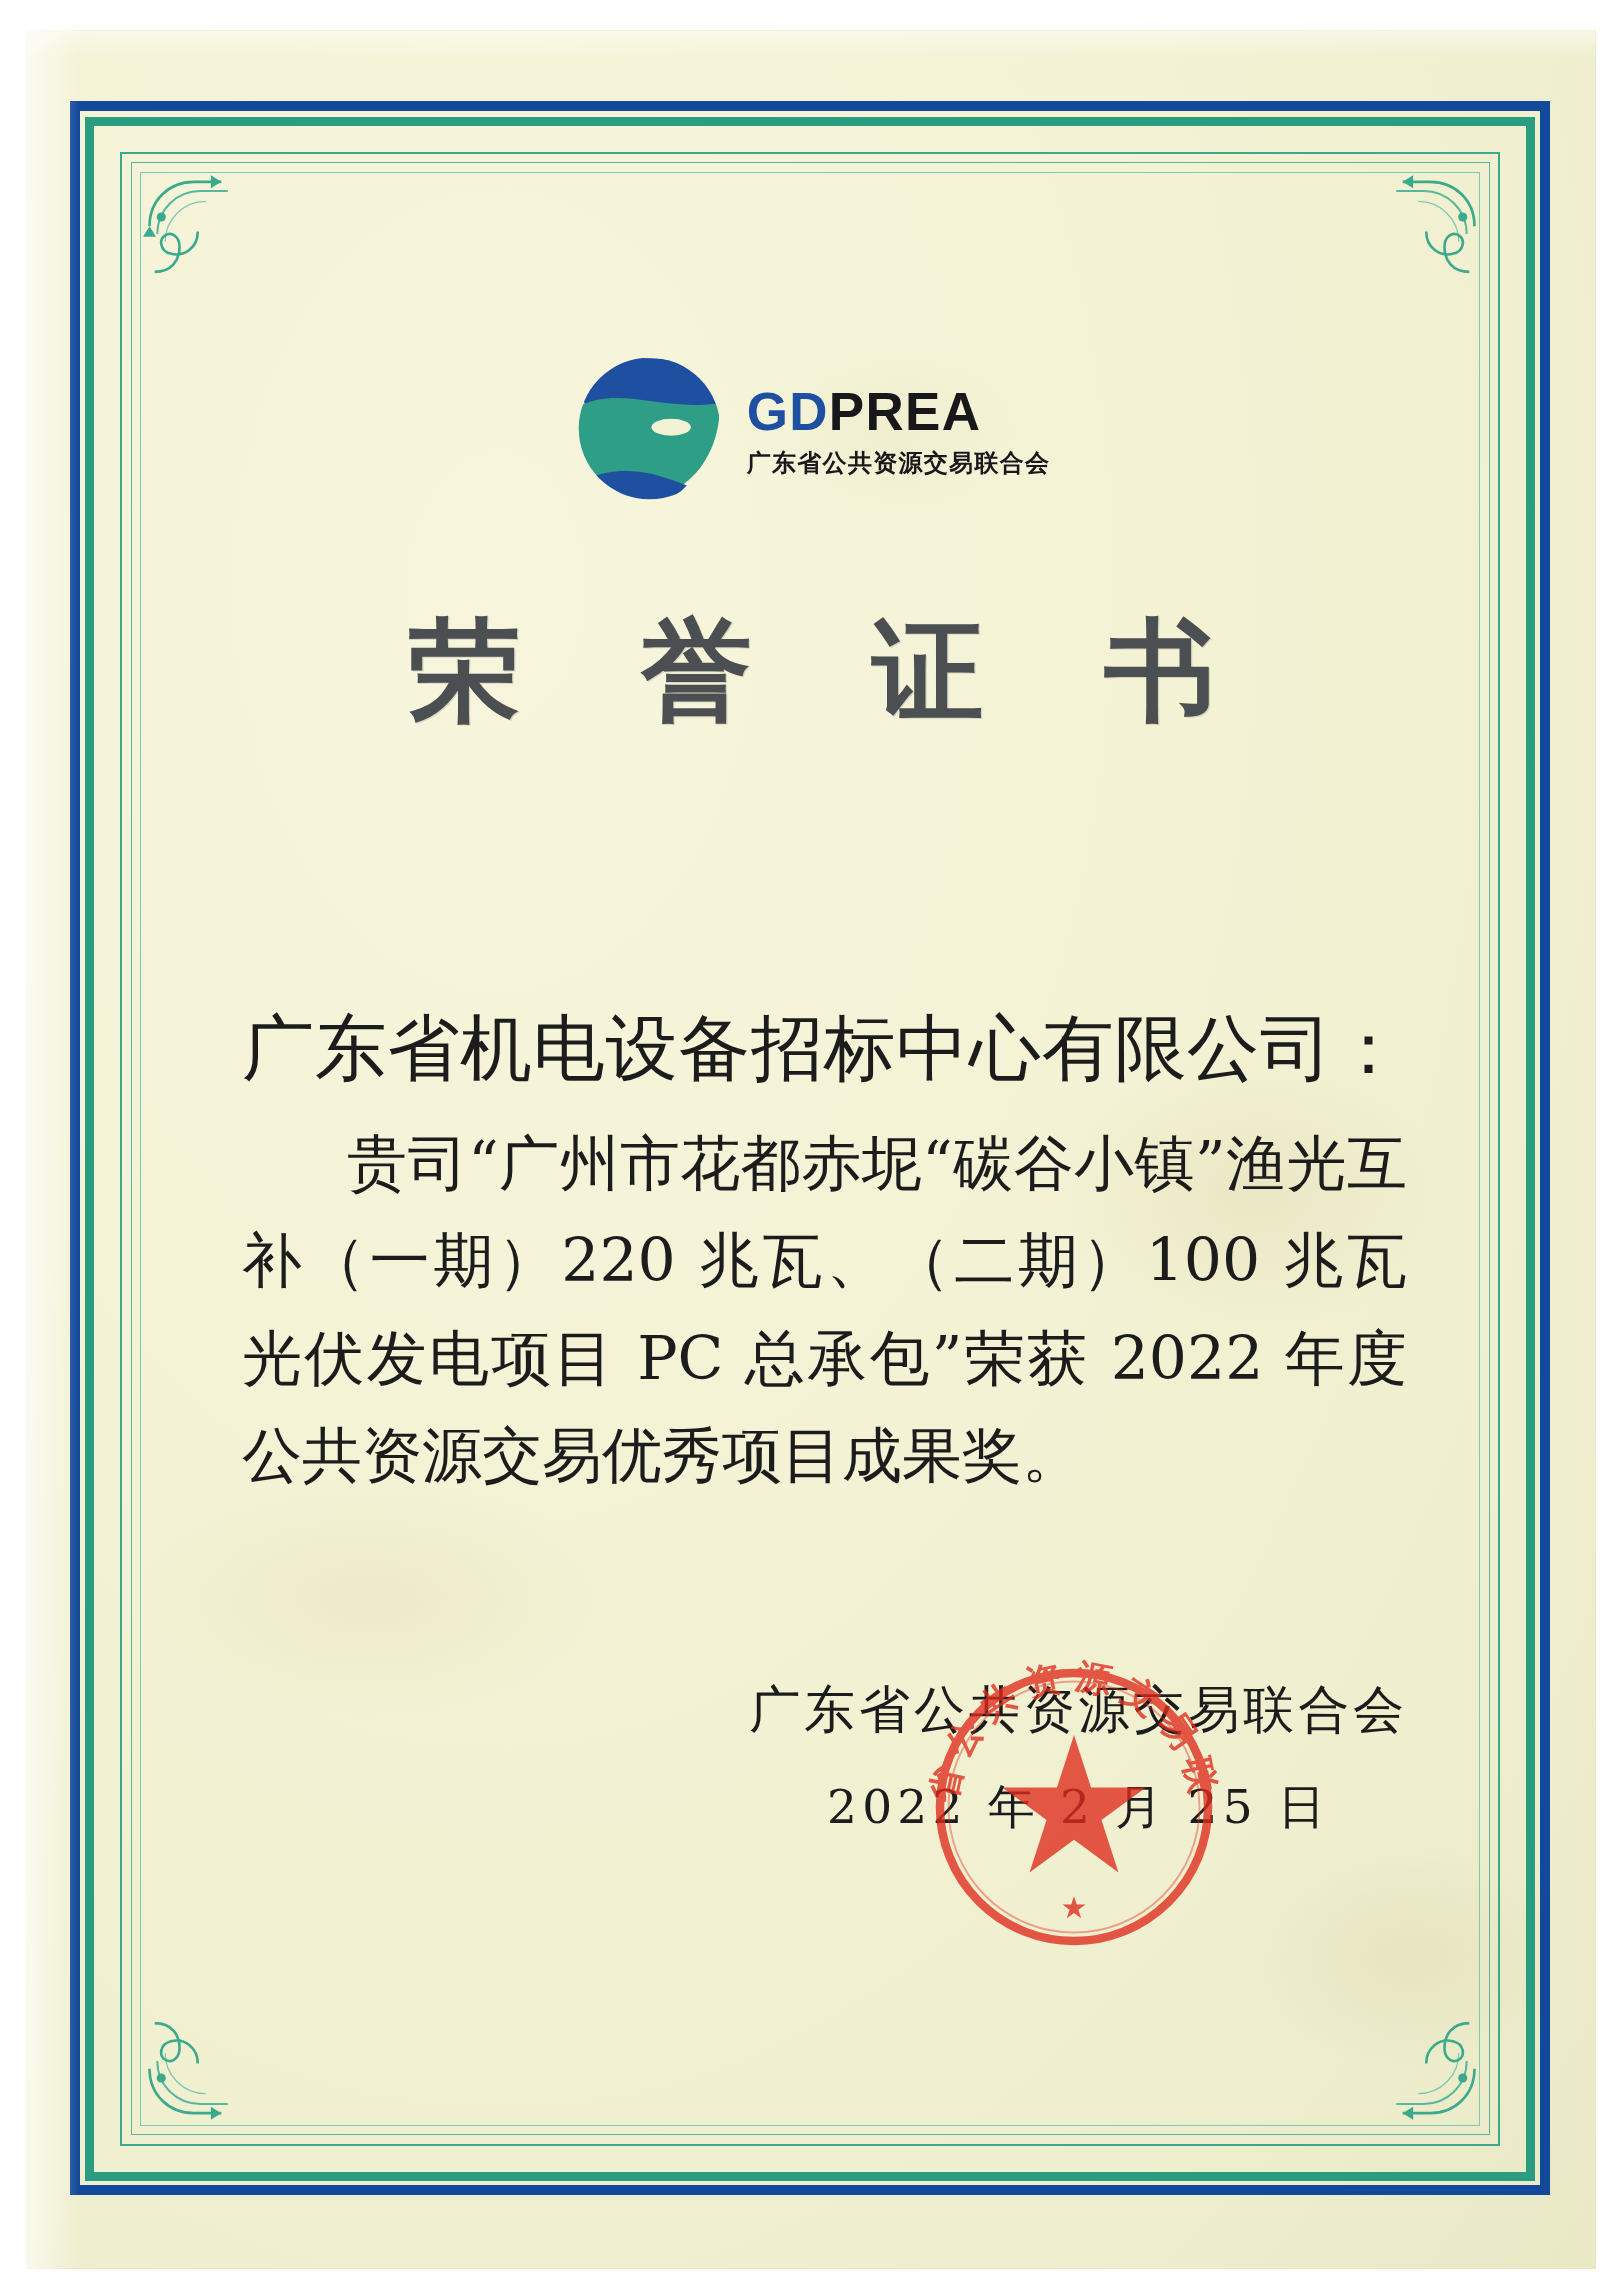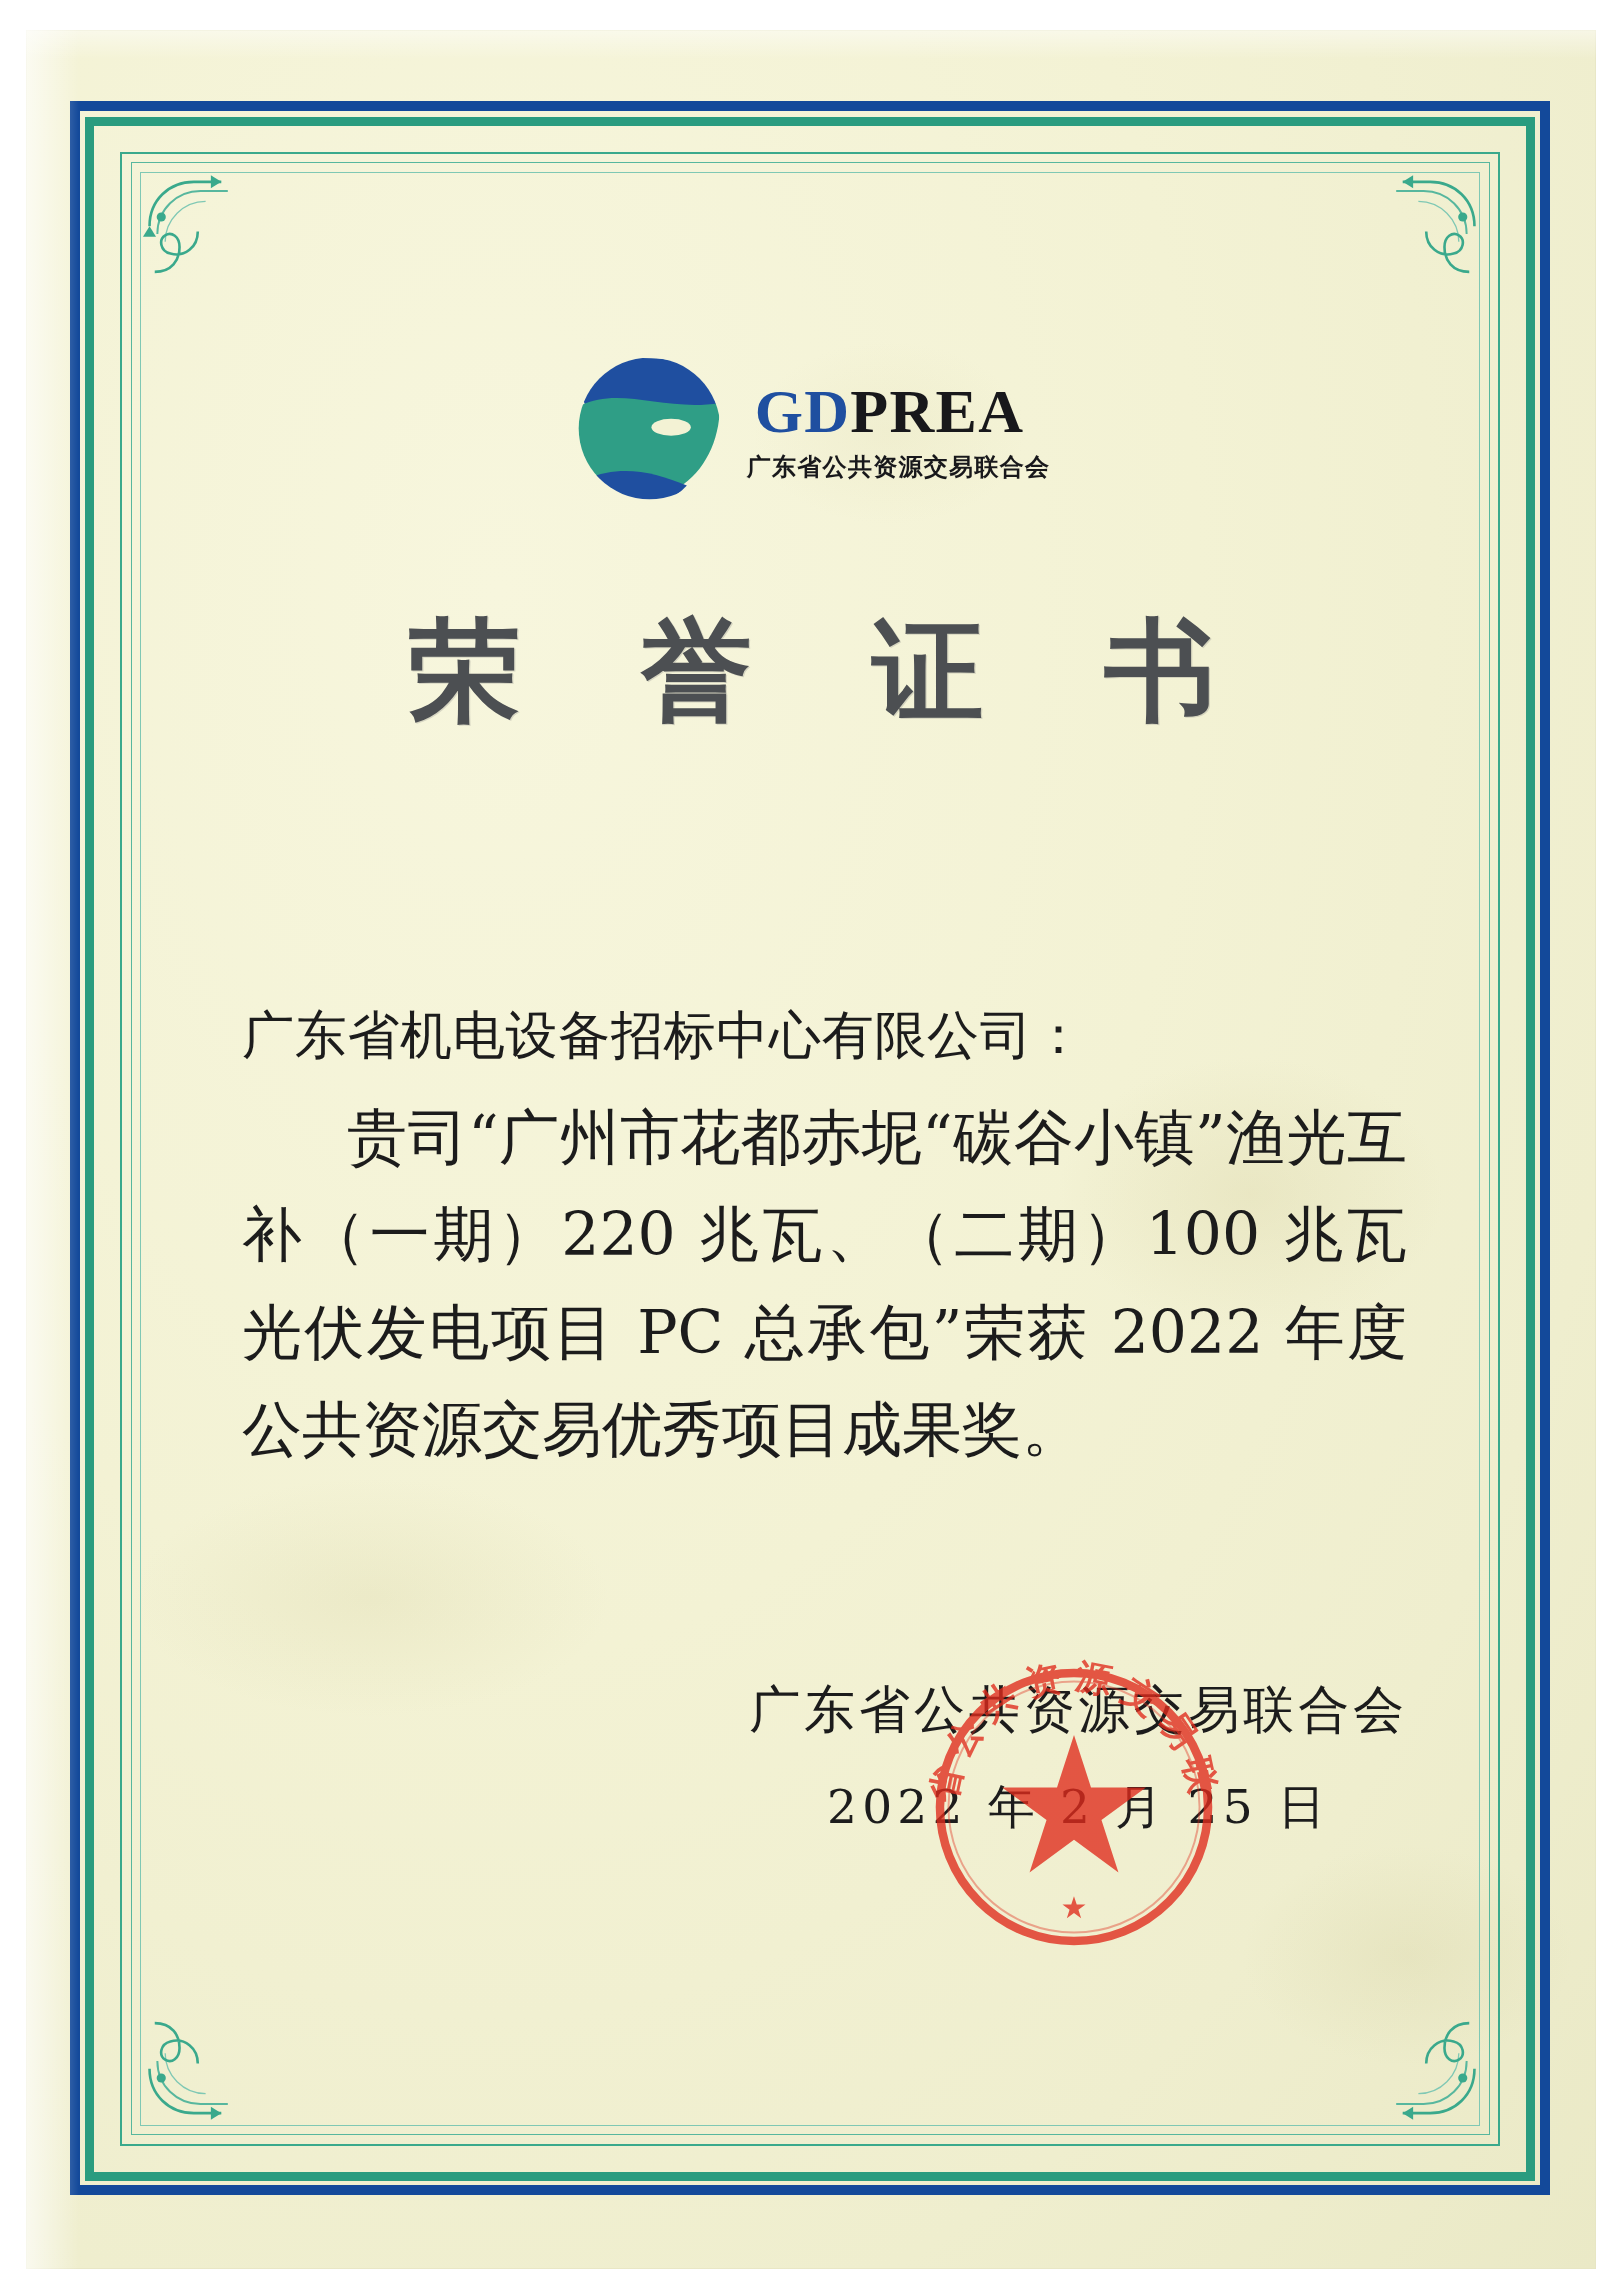--- a/index.html
+++ b/index.html
@@ -117,27 +117,26 @@
   }
   #logo-mark { width: 151px; height: 177px; flex: none; }
   #logo-text-block {
     display: flex;
     flex-direction: column;
     align-items: flex-start;
     justify-content: center;
     padding-top: 6.5px;
   }
   #logo-wordmark {
-    font-family: Liberation Serif, serif;
+    font-family: Liberation Sans, sans-serif;
     font-weight: 700;
-    font-size: 62px;
+    font-size: 53px;
     letter-spacing: 1.3px;
     line-height: 1;
     white-space: nowrap;
-    margin-left: 8px;
   }
   #logo-wordmark .gd { color: #1f4fa0; }
   #logo-wordmark .prea { color: #18181b; }
   #logo-subtitle {
     font-family: "DejaVu Sans", sans-serif;
     font-weight: 700;
     font-size: 24px;
     color: #18181b;
     letter-spacing: 1.3px;
     margin-top: 9.2px;
@@ -163,21 +162,21 @@
   
   #body-block {
     position: absolute;
     left: 242px;
     top: 1002px;
     width: 1165px;
     color: #1c1c1c;
   }
   #recipient-line {
     font-family: "DejaVu Serif", serif;
-    font-size: 52px;
+    font-size: 72px;
     line-height: 1.3;
     letter-spacing: 0.7px;
   }
   .body-paragraph {
     font-family: "DejaVu Serif", serif;
     font-size: 60px;
     line-height: 1.62;
     letter-spacing: 0px;
     text-align: justify;
     margin-top: 19.6px;

